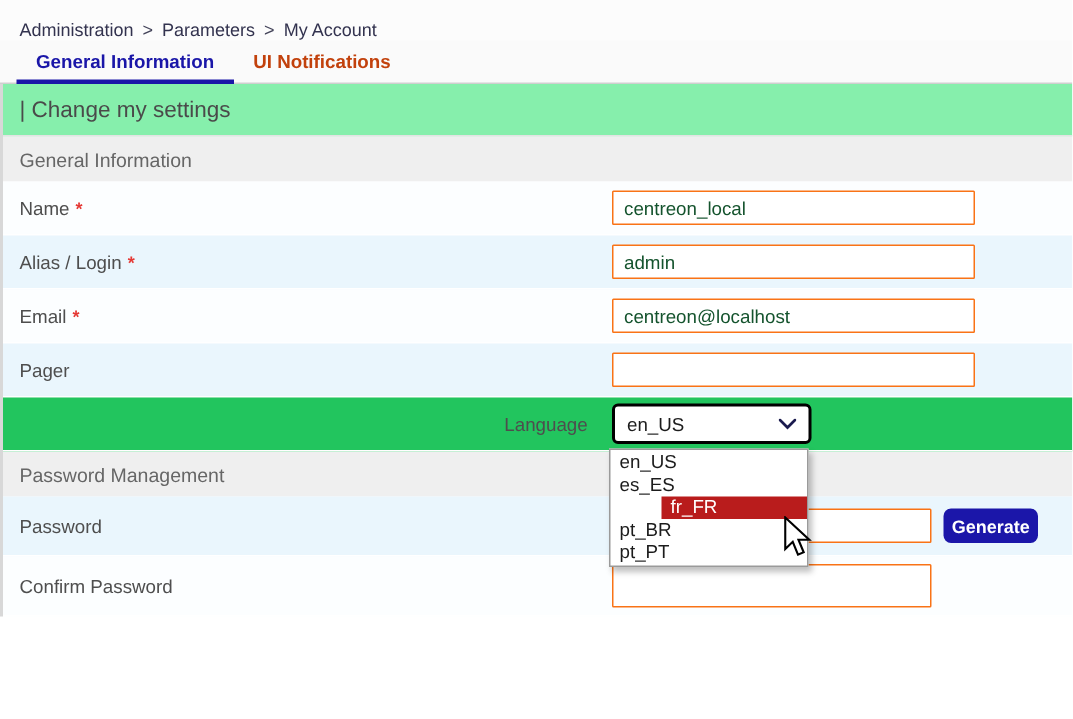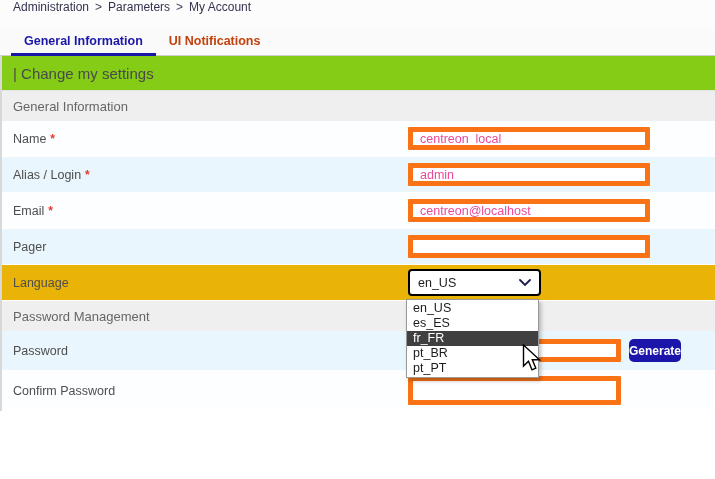--- a/index.html
+++ b/index.html
@@ -4,21 +4,21 @@
 <style>
   * { box-sizing: border-box; margin: 0; padding: 0; }
   html,body { background:#fff; }
   body { font-family: "Liberation Sans", sans-serif; }
   #screen {
     position: relative; width: 715px; height: 479px;
     background:#fff; overflow: hidden;
   }
   
   .breadcrumb {
-    height: 27px; display: flex; align-items: flex-start;
+    height: 27px; display: flex; align-items: flex-end;
     padding-left: 13px; background:#fcfcfc;
     font-size: 12px; color:#33334f;
   }
   .breadcrumb span { margin-right: 6px; }
   .breadcrumb .sep { color:#44445a; }
   
   .tabstrip {
     height: 29px; background:#fafafa; border-bottom: 1px solid #cfcfcf;
     display: flex; align-items: stretch; padding-left: 11px;
   }
@@ -26,47 +26,47 @@
     font-size: 12.5px; font-weight: bold; padding: 7px 13px 0 13px;
     color:#c2410c; cursor: default; white-space: nowrap;
   }
   .tab.active {
     color:#1a16a8; border-bottom: 3px solid #1a16a8; margin-bottom:-1px;
   }
   
   .content { border-left: 2px solid #d8d8d8; }
   
   .titlebar {
-    height: 35px; background:#84cc16; border-bottom: 1px solid #e3e3e3;
+    height: 35px; background:#86efac; border-bottom: 1px solid #e3e3e3;
     display: flex; align-items: center; padding-left: 11px;
     font-size: 15px; color:#4a4a4a;
   }
   
   .sectionhdr {
     height: 30px; background:#efefef; display:flex; align-items:center;
     padding-left: 11px; font-size: 13px; color:#666;
   }
   
   .row {
     display: flex; align-items: center; padding-left: 11px;
     border-bottom: 1px solid #fff;
   }
   .row.h36 { height: 36px; }
   .row.h32 { height: 32px; }
   .row.h40 { height: 40px; }
   .row.white { background:#fcfeff; }
   .row.blue  { background:#eaf6fd; }
-  .row.hover { background:#eab308; }
+  .row.hover { background:#22c55e;justify-content:center; }
   .lbl { font-size: 12.5px; color:#4e4e4e; }
   .req { color:#e53935; font-size: 12px; margin-left: 4px; font-weight: bold; }
   .ctl { position: absolute; left: 406px; }
   .txt {
-    border: 5px solid #f97316; background:#fff; height: 23px;
+    border: 1px solid #f97316; background:#fff; height: 23px;
     font-family: "Liberation Sans", sans-serif; font-size: 12.5px;
-    color:#ec4899; padding: 0 7px; border-radius: 1px;
+    color:#14532d; padding: 0 7px; border-radius: 1px;
   }
   .w240 { width: 242px; }
   .w212 { width: 213px; }
   .wide { width: 303px; }
   .tall { height: 29px; }
   
   .row { position: relative; }
   
   .select {
     position: absolute; left: 406px; top: 4px;
@@ -79,25 +79,25 @@
   .dropdown {
     position: absolute; left: 406px; top: 299px; width: 133px;
     background:#fff; border: 1px solid #9a9a9a;
     box-shadow: 2px 3px 4px rgba(0,0,0,0.25);
     z-index: 5; padding: 1px 0;
   }
   .opt {
     height: 15px; line-height: 15px; font-size: 12.5px; color:#1c1c1c;
     padding-left: 6px; white-space: nowrap; overflow: hidden;
   }
-  .opt.hl { background:#404040; color:#fff; }
+  .opt.hl { background:#b91c1c; color:#fff;margin-left:34px; }
   
   .gen {
     position: absolute; left: 627px; top: 8px;
-    width: 52px; height: 23px; background:#1b16a9; color:#fff;
+    width: 63px; height: 23px; background:#1b16a9; color:#fff;
     border: none; border-radius: 5px; font-family: "Liberation Sans", sans-serif;
     font-size: 12px; font-weight: bold; cursor: pointer;
   }
   
   .cursor { position: absolute; left: 522px; top: 344px; z-index: 9; }
 </style>
 </head>
 <body>
 
 <div id="screen">

